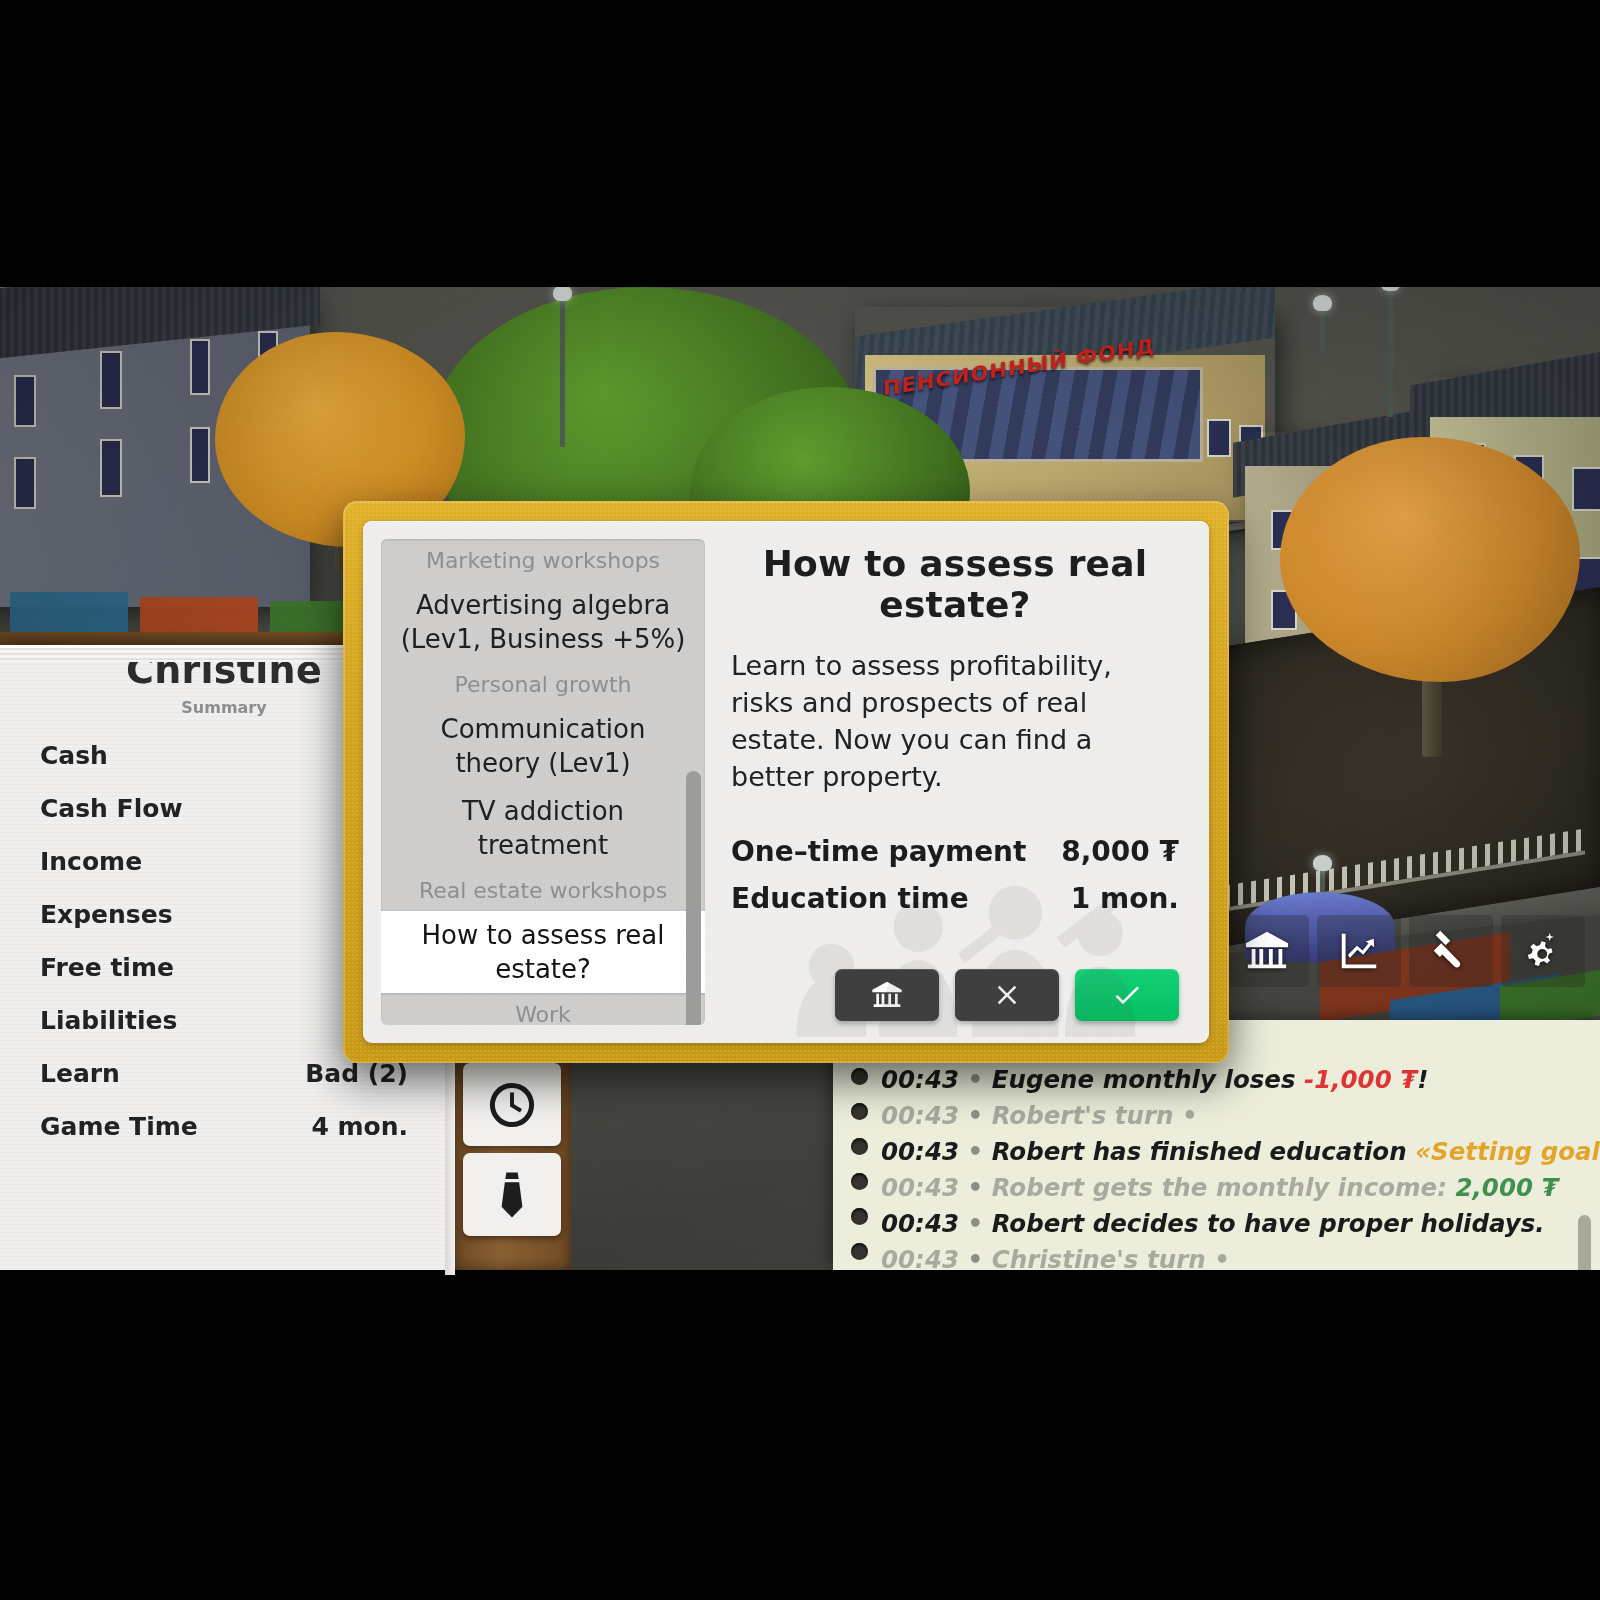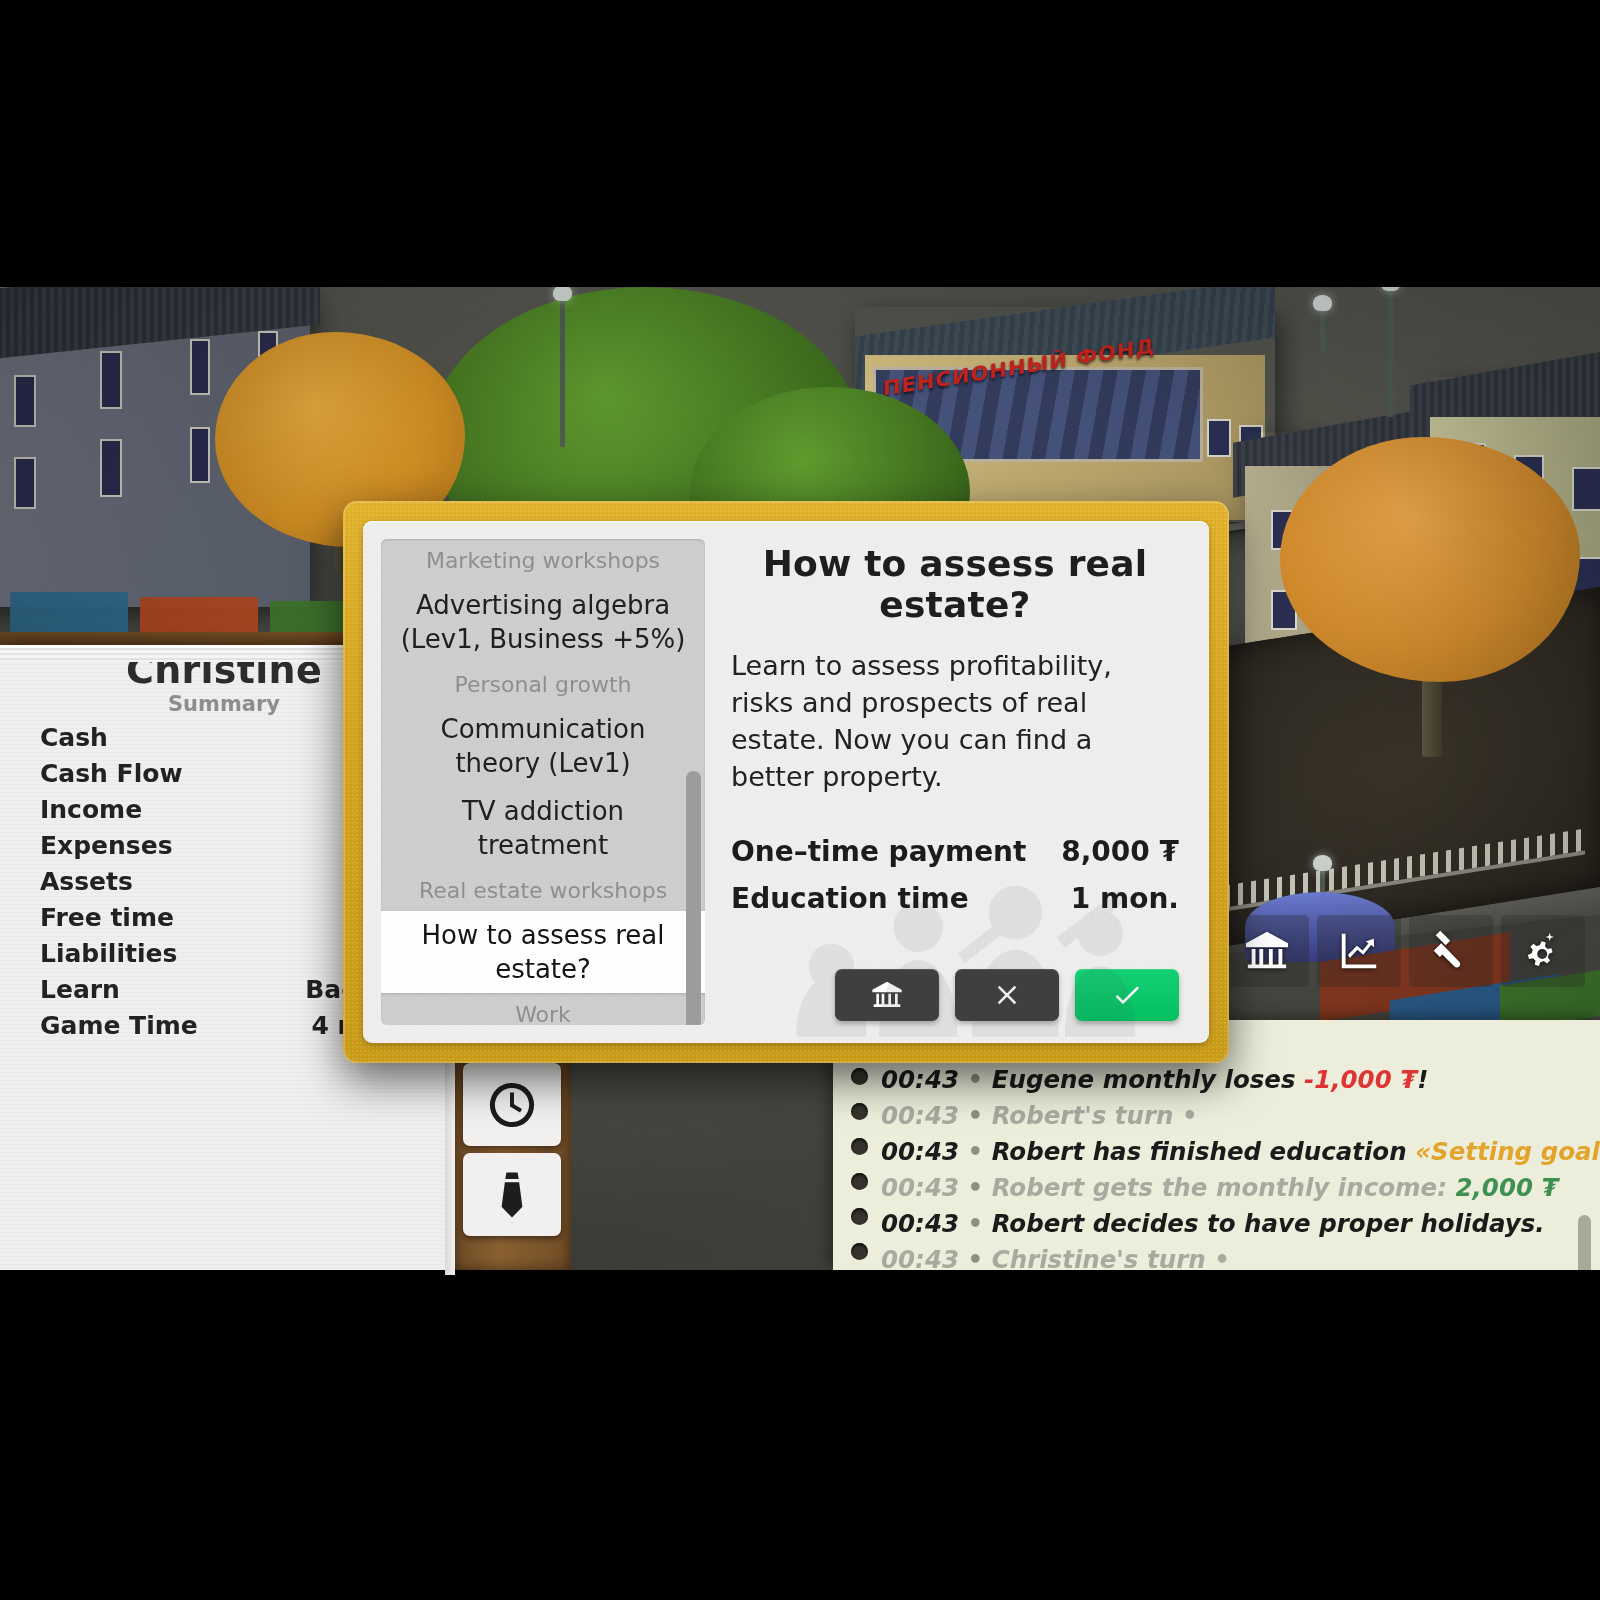--- a/index.html
+++ b/index.html
@@ -117,23 +117,23 @@
     box-shadow: 4px 0 16px rgba(0,0,0,.45);
     border-top:3px solid #ffffff;
     overflow:hidden;
   }
   #summary-panel::before{
     content:""; position:absolute; left:0; top:0; width:100%; height:14px;
     background: repeating-linear-gradient(#e3e2e0 0 2px, #f6f5f4 2px 5px);
   }
   #summary-title { text-align:center; font-size:38px; font-weight:700; color:#2c2c2c;
      letter-spacing:.3px; }
-  #summary-sub { text-align:center; font-size:21px; color:#8d8d8d; font-weight:600; }
+  #summary-sub { text-align:center; font-size:16px; color:#8d8d8d; margin-top:6px; font-weight:600; }
   .stat-row { display:flex; justify-content:space-between; align-items:baseline;
-     padding: 0 40px; margin-top:7px; font-size:25px; color:#222; font-weight:600; }
+     padding: 0 40px; margin-top:24px; font-size:25px; color:#222; font-weight:600; }
   .stat-row .k { white-space:nowrap; }
   .stat-row .v { white-space:nowrap; font-weight:700; }
 
   
   #tabstrip { position:absolute; left:453px; top:1055px; width:118px; height:215px;
      background: linear-gradient(90deg,#6d4a25,#8a6031 40%,#714c26);
      box-shadow: inset 0 0 14px rgba(0,0,0,.5); }
   #tabstrip::before{content:"";position:absolute;left:-8px;top:-5px;width:10px;height:225px;
      background:linear-gradient(90deg,#d9d8d6,#f2f1ef);}
   .tab-btn { position:absolute; left:10px; width:98px; height:83px; border-radius:7px;
@@ -331,24 +331,20 @@
         <div class="stat-row">
           <span class="k">Cash Flow</span>
           <span class="v"></span>
         </div>
         <div class="stat-row">
           <span class="k">Income</span>
           <span class="v"></span>
         </div>
         <div class="stat-row">
           <span class="k">Expenses</span>
-          <span class="v"></span>
-        </div>
-        <div class="stat-row">
-          <span class="k">Assets</span>
           <span class="v"></span>
         </div>
         <div class="stat-row">
           <span class="k">Free time</span>
           <span class="v"></span>
         </div>
         <div class="stat-row">
           <span class="k">Liabilities</span>
           <span class="v">2</span>
         </div>

